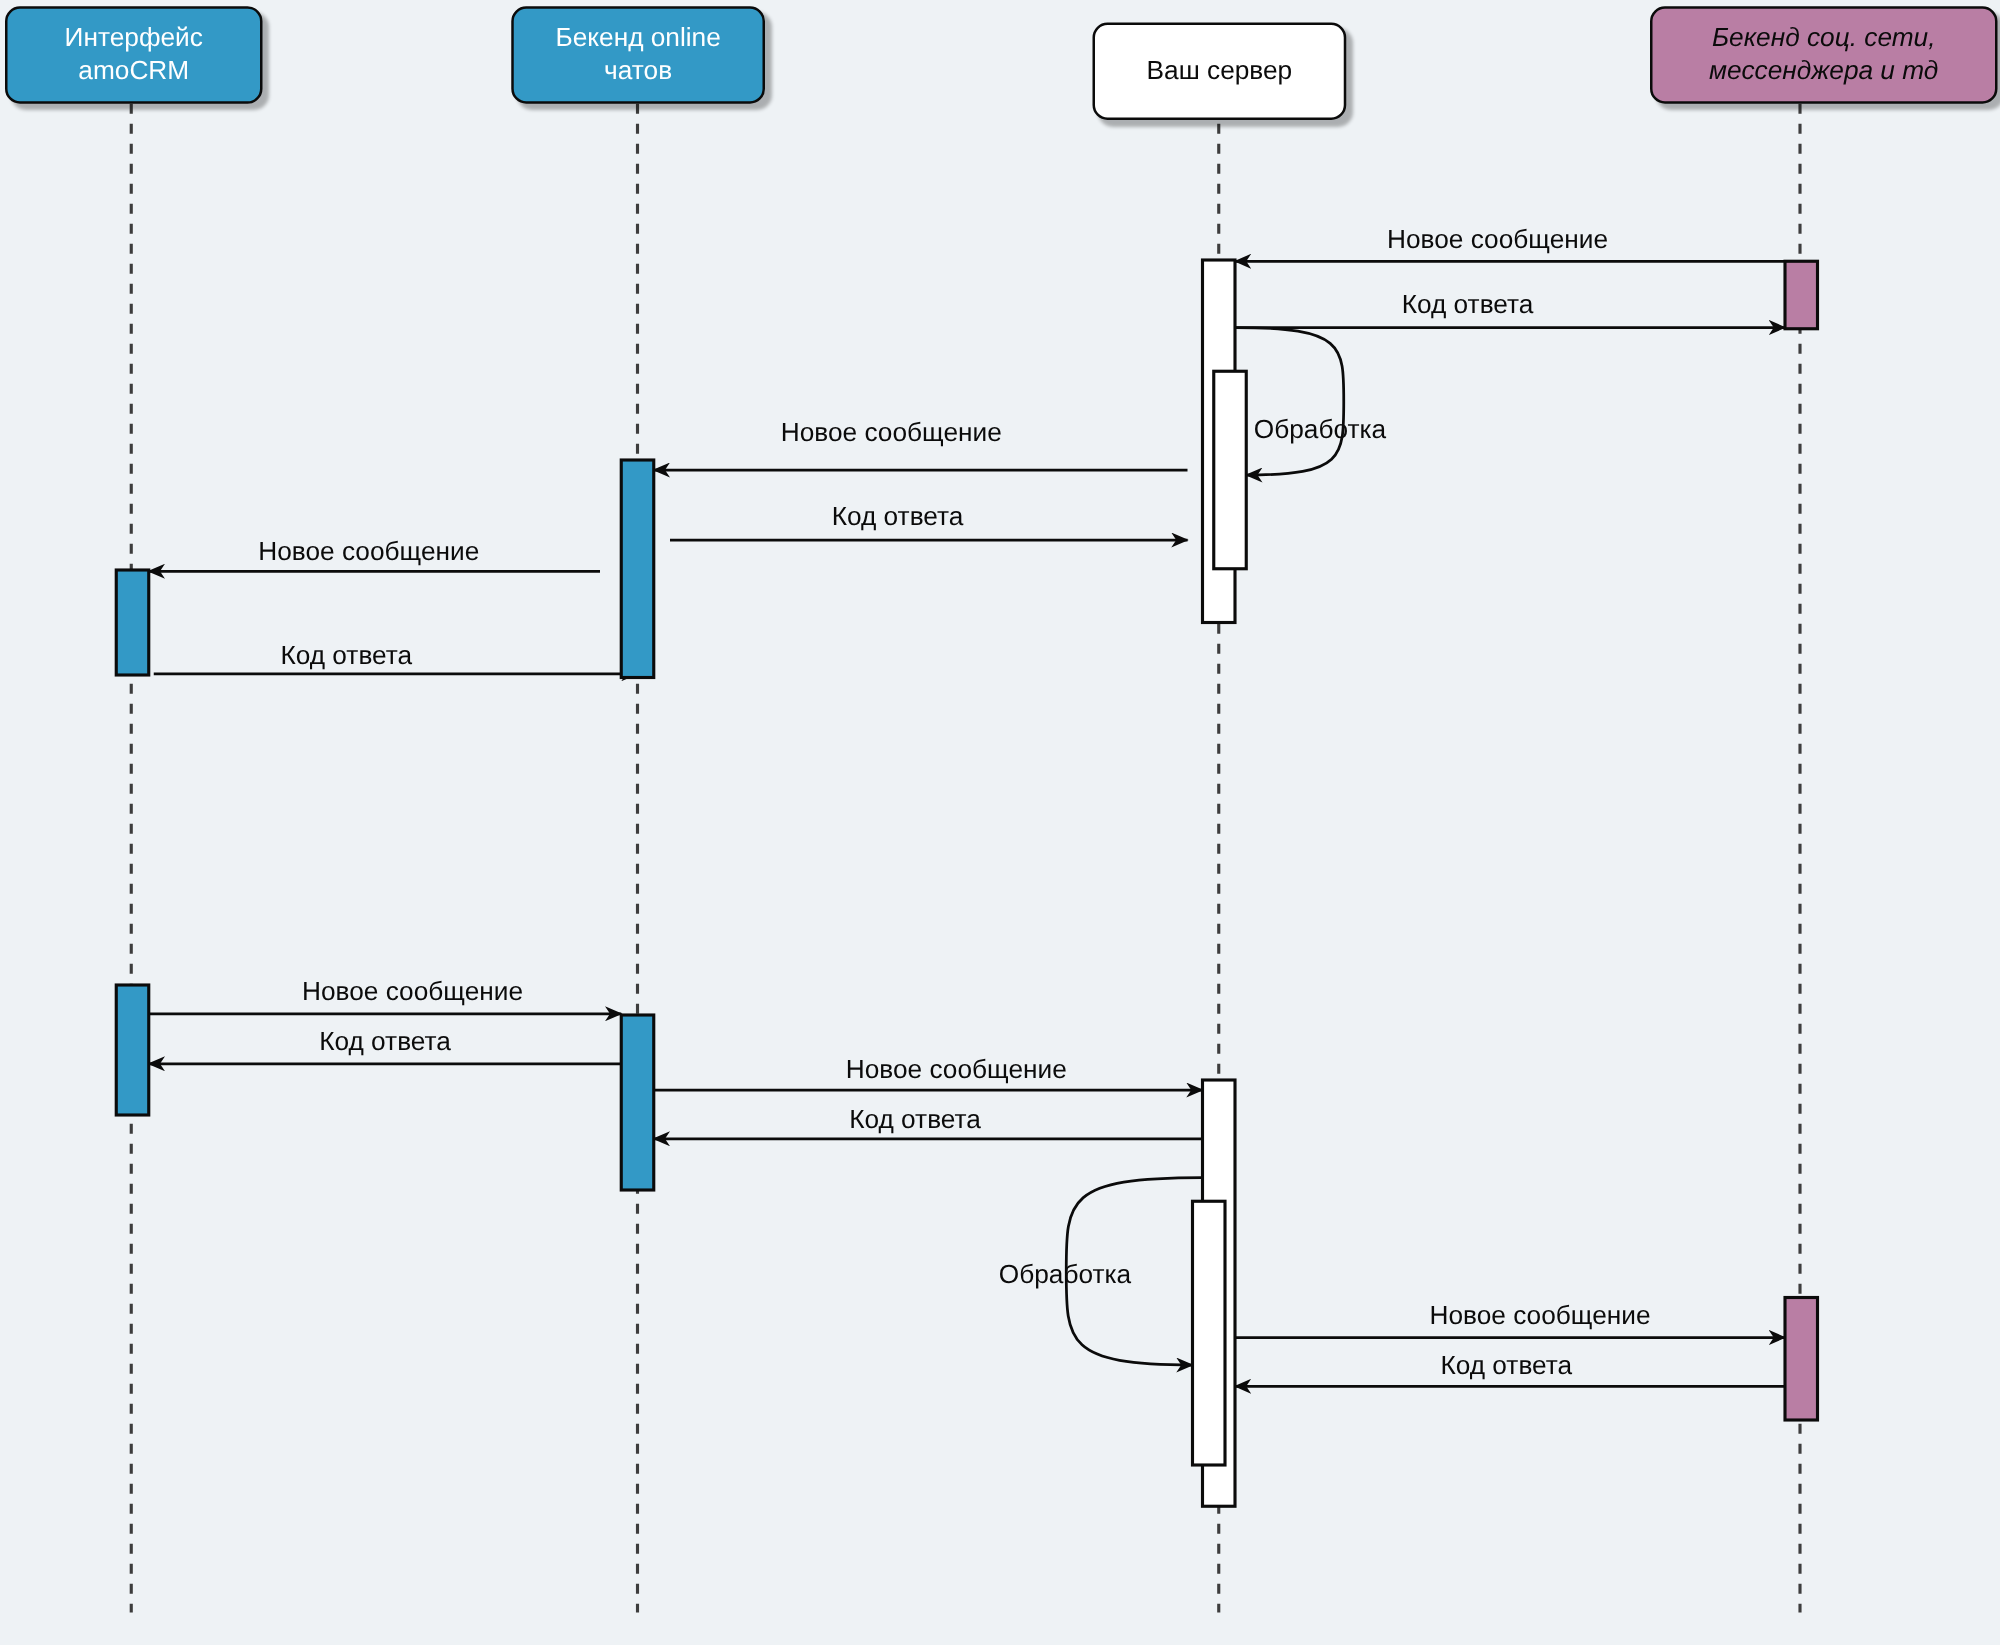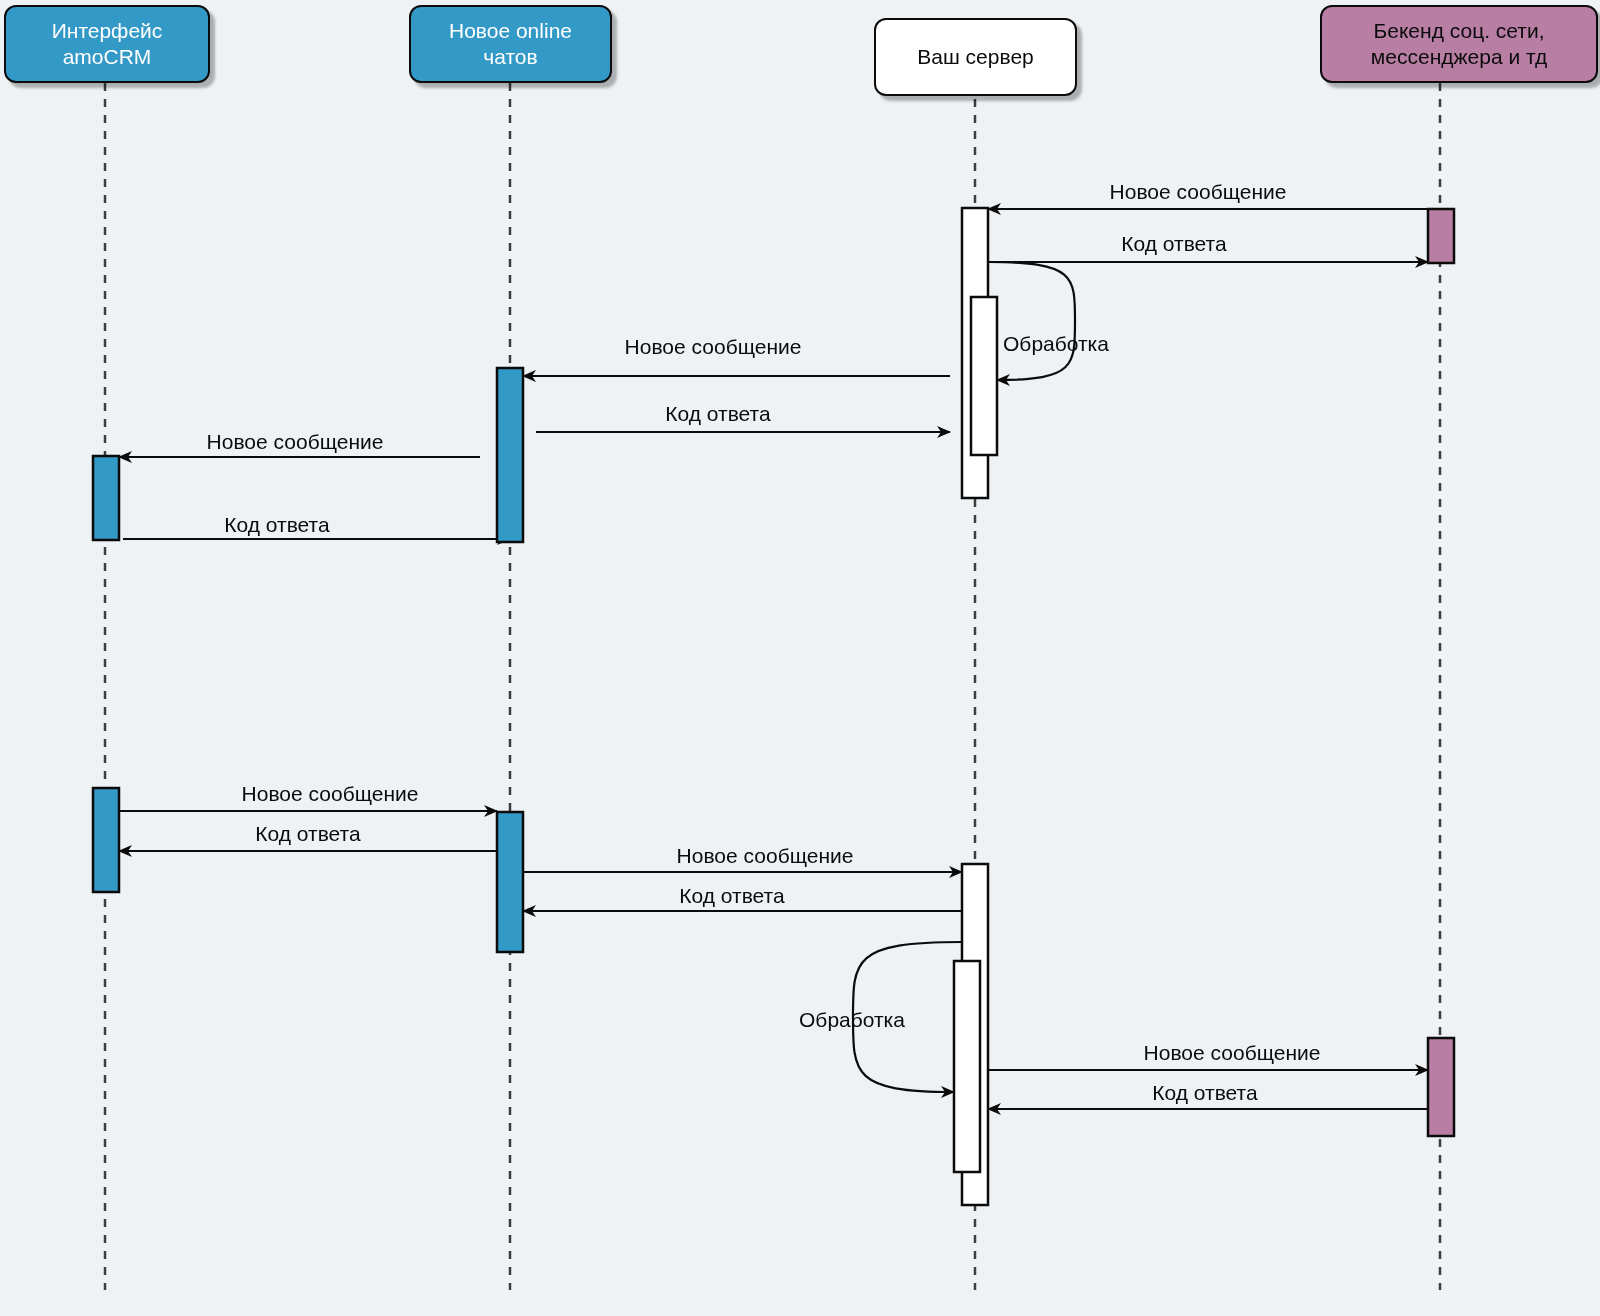--- a/index.html
+++ b/index.html
@@ -106,27 +106,27 @@
         <rect x="1428" y="1038" width="26" height="98" fill="#b97ea4" stroke="#0b0b0b" stroke-width="2.5"></rect>
       </g>
   </svg>
 
   <div id="participants-layer">
       <div class="lifeline-box" style="left: 4px; top: 5px; width: 206px; height: 78px; background: rgb(51, 153, 198); color: rgb(255, 255, 255); font-size: 21px;">
         <span class="box-label">Интерфейс
 amoCRM</span>
       </div>
       <div class="lifeline-box" style="left: 409px; top: 5px; width: 203px; height: 78px; background: rgb(51, 153, 198); color: rgb(255, 255, 255); font-size: 21px;">
-        <span class="box-label">Новое online
+        <span class="box-label">Бекенд online
 чатов</span>
       </div>
       <div class="lifeline-box" style="left: 874px; top: 18px; width: 203px; height: 78px; background: rgb(255, 255, 255); color: rgb(11, 11, 11); font-size: 21px;">
         <span class="box-label">Ваш сервер</span>
       </div>
-      <div class="lifeline-box" style="left: 1320px; top: 5px; width: 278px; height: 78px; background: rgb(185, 126, 164); color: rgb(11, 11, 11); font-size: 21px;">
+      <div class="lifeline-box" style="left: 1320px; top: 5px; width: 278px; height: 78px; background: rgb(185, 126, 164); color: rgb(11, 11, 11); font-size: 21px; font-style: italic;">
         <span class="box-label">Бекенд соц. сети,
 мессенджера и тд</span>
       </div>
     </div>
   <div id="labels-layer">
       <div class="msg-label" style="left: 1198px; top: 180px; font-size: 21px; color: rgb(11, 11, 11);">Новое сообщение</div>
       <div class="msg-label" style="left: 1174px; top: 232px; font-size: 21px; color: rgb(11, 11, 11);">Код ответа</div>
       <div class="msg-label" style="left: 1056px; top: 332px; font-size: 21px; color: rgb(11, 11, 11);">Обработка</div>
       <div class="msg-label" style="left: 713px; top: 335px; font-size: 21px; color: rgb(11, 11, 11);">Новое сообщение</div>
       <div class="msg-label" style="left: 718px; top: 402px; font-size: 21px; color: rgb(11, 11, 11);">Код ответа</div>

